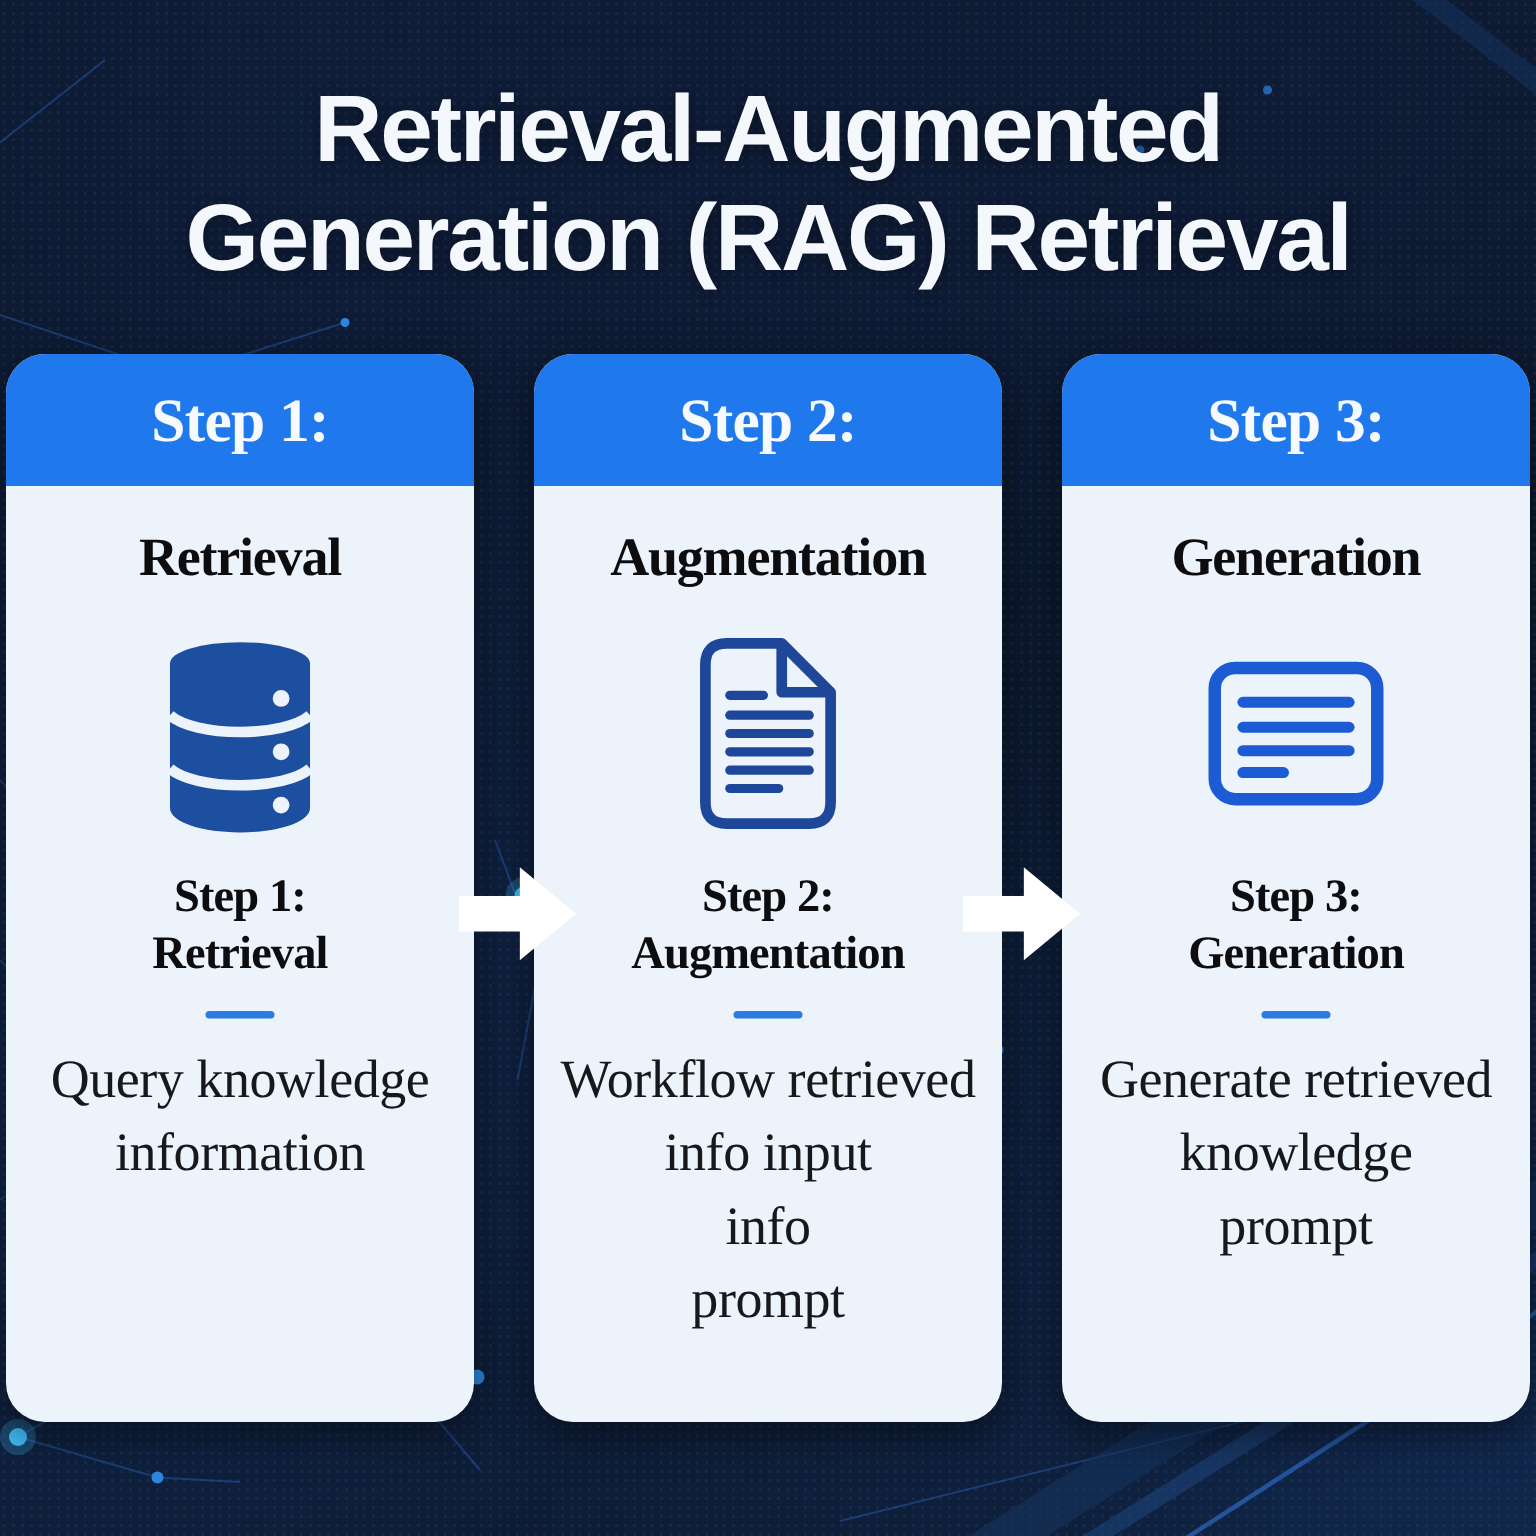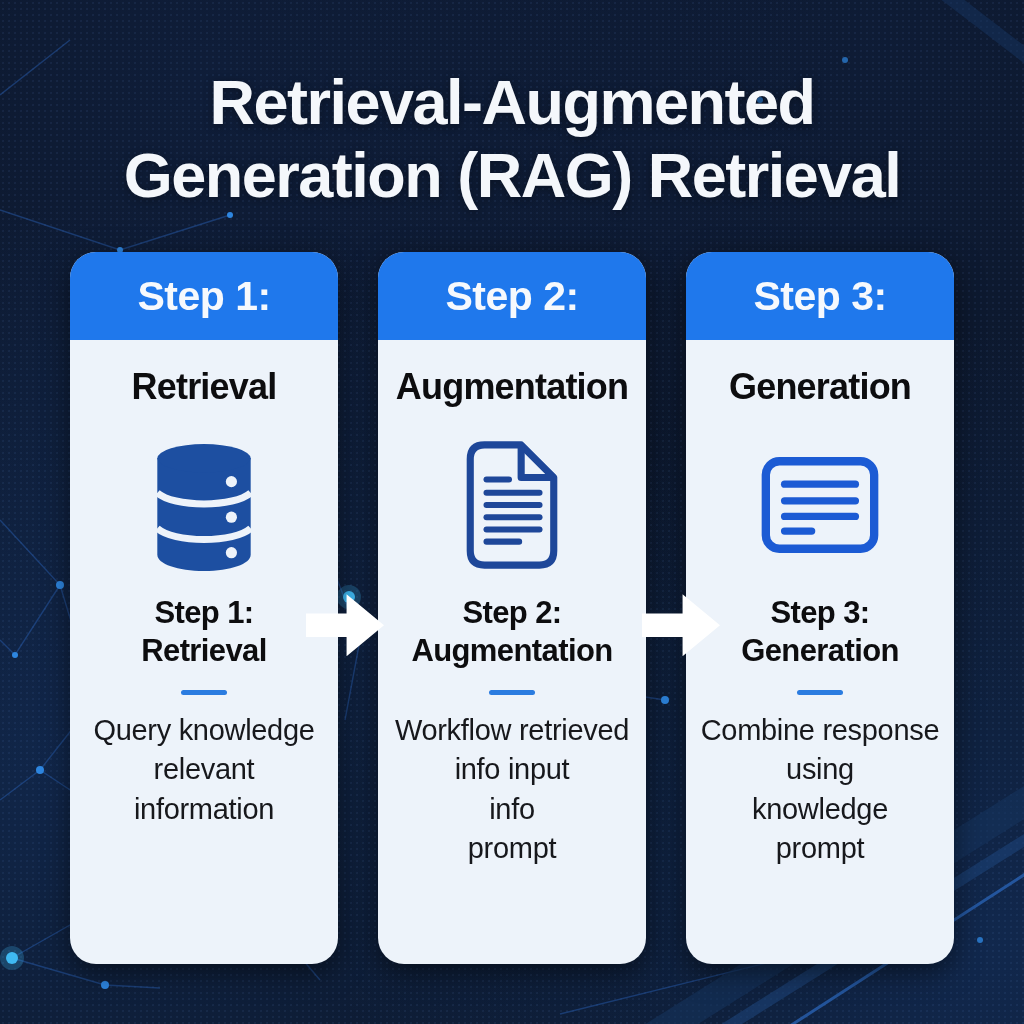--- a/index.html
+++ b/index.html
@@ -17,48 +17,49 @@
       radial-gradient(ellipse at 85% 5%, rgba(24,48,100,.25), transparent 50%);
   }
   .bg-dots{
     position:absolute;inset:0;
     background-image:radial-gradient(rgba(92,132,200,0.10) 1px, transparent 1.3px);
     background-size:6px 6px;
   }
   svg.plexus{position:absolute;inset:0;}
   .content{position:absolute;inset:0;}
   .title{
-    margin:66px 0 0 0;text-align:center;color:#f4f7fb;
+    margin:50px 0 0 0;text-align:center;color:#f4f7fb;
     font-size:63px;font-weight:800;line-height:1.16;letter-spacing:-1.5px;
     text-shadow:0 2px 10px rgba(0,0,0,.35);
   }
   .title span{display:block;}
   .cards{position:relative;display:flex;justify-content:center;gap:40px;margin-top:40px;}
   .card{
-    width:268px;height:712px;border-radius:26px;overflow:hidden;
+    width:312px;height:712px;border-radius:26px;overflow:hidden;
     background:#edf3fa;display:flex;flex-direction:column;
     box-shadow:0 8px 28px rgba(0,0,0,.5);
+    font-family:Liberation Serif, serif;
   }
   .card-header{
     height:88px;flex:0 0 88px;background:#1f78ec;
     display:flex;align-items:center;justify-content:center;
     color:#f6f9fd;font-size:41px;font-weight:800;letter-spacing:-0.5px;
   }
   .card-name{
     margin-top:26px;text-align:center;font-size:36px;font-weight:800;
     color:#0d0d0f;letter-spacing:-0.8px;
   }
   .icon-wrap{height:150px;margin-top:22px;display:flex;align-items:center;justify-content:center;}
   .subtitle{
     margin-top:14px;text-align:center;font-size:31px;font-weight:800;
     line-height:1.22;color:#0d0d0f;letter-spacing:-0.6px;
   }
   .subtitle span{display:block;}
   .divider{width:46px;height:5px;border-radius:3px;background:#2b7ce0;margin:20px auto 16px;}
-  .desc{text-align:center;font-size:29px;line-height:1.36;color:#17181c;font-weight:400;letter-spacing:-0.3px;}
+  .desc{text-align:center;font-size:36px;line-height:1.36;color:#17181c;font-weight:400;letter-spacing:-0.3px;}
   .desc div{display:block;}
   .arrow{
     position:absolute;top:342px;width:78px;height:62px;background:#ffffff;
     clip-path:polygon(0 31%,52% 31%,52% 0,100% 50%,52% 100%,52% 69%,0 69%);
   }
   .arrow-1{left:306px;}
   .arrow-2{left:642px;}
 </style>
 </head>
 <body>
@@ -141,21 +142,20 @@
           <circle cx="87" cy="114" r="5.5" fill="#edf3fa"></circle>
         </svg>
       </div>
       <div class="subtitle">
         <span>Step 1:</span>
         <span>Retrieval</span>
       </div>
       <div class="divider"></div>
       <div class="desc">
         <div>Query knowledge</div>
-        <div>relevant</div>
         <div>information</div>
       </div>
     </div>
 
     <div class="card">
       <div class="card-header">
         <span>Step 2:</span>
       </div>
       <div class="card-name">Augmentation</div>
       <div class="icon-wrap">
@@ -200,22 +200,21 @@
             <line x1="26" y1="73" x2="52" y2="73"></line>
           </g>
         </svg>
       </div>
       <div class="subtitle">
         <span>Step 3:</span>
         <span>Generation</span>
       </div>
       <div class="divider"></div>
       <div class="desc">
-        <div>Combine response</div>
-        <div>using</div>
+        <div>Generate retrieved</div>
         <div>knowledge</div>
         <div>prompt</div>
       </div>
     </div>
 
     <div class="arrow arrow-1"></div>
     <div class="arrow arrow-2"></div>
   </div>
 </div>
 

